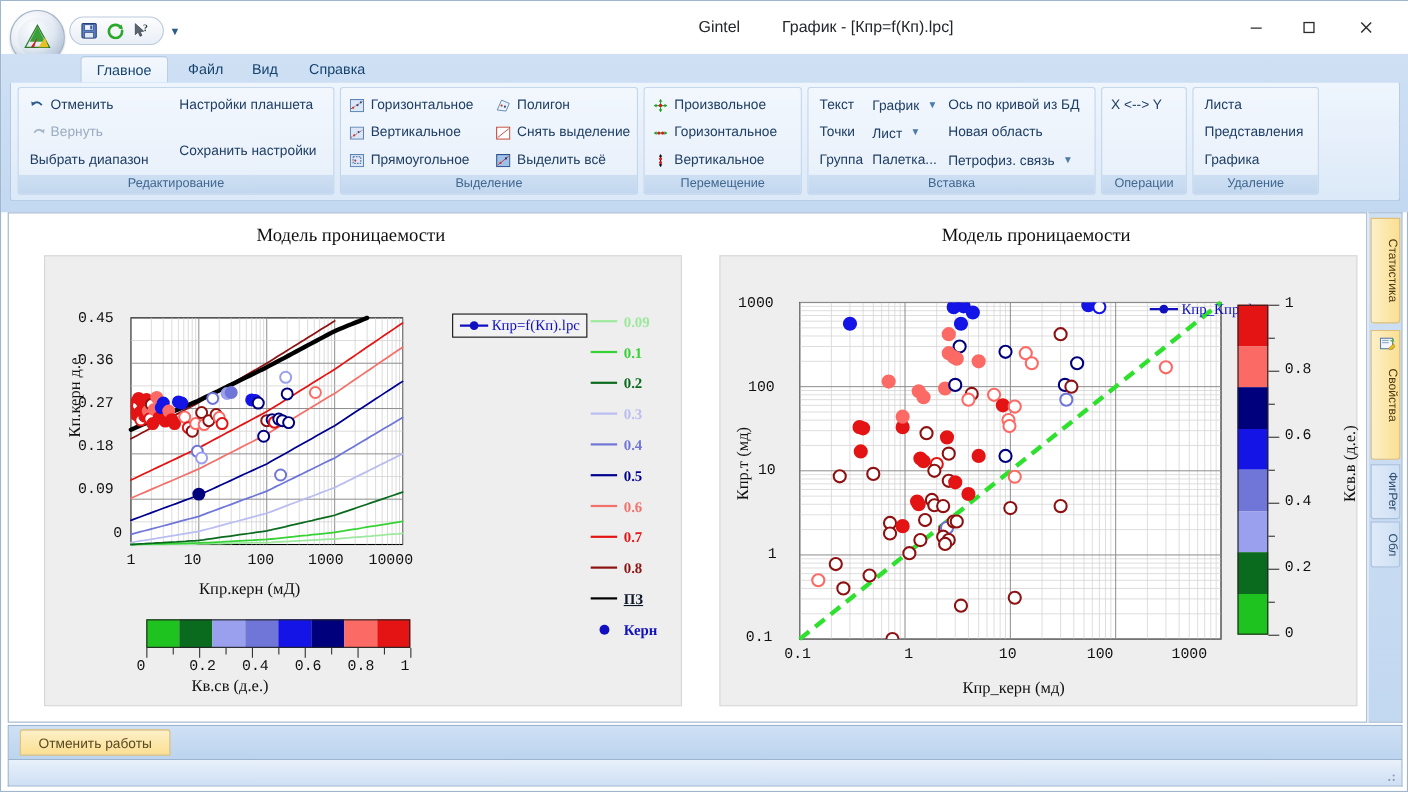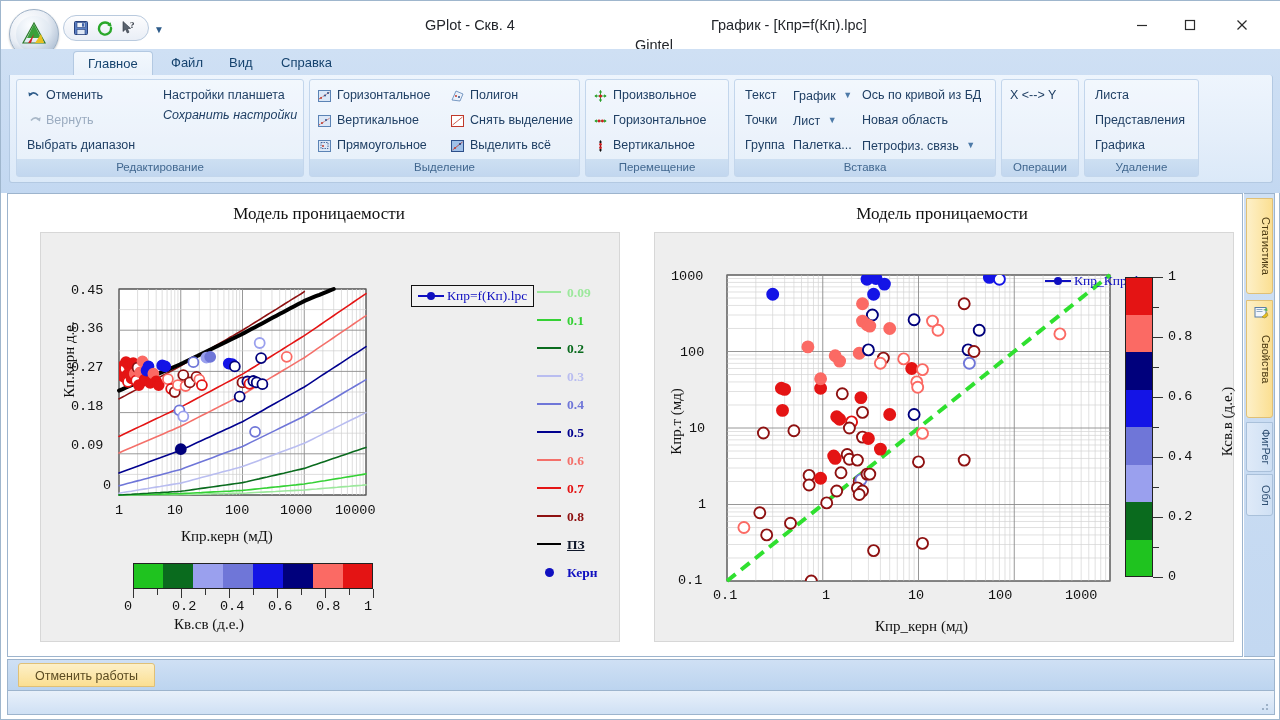--- a/index.html
+++ b/index.html
@@ -45,21 +45,21 @@
   .qat .qi { width:18px; height:18px; display:flex; align-items:center; justify-content:center; cursor:pointer;}
   .qat-more {
     position:absolute; left:152px; top:24px; width:12px; height:12px;
     cursor:pointer; color:#2e5c8a; font-size:10px; line-height:10px; text-align:center;
   }
   .win-title {
     position:absolute; top:0; height:48px; line-height:48px;
     font-size:14.5px; color:#23262b; white-space:nowrap;
   }
   #title-app  { left:424px; }
-  #title-org  { left:634px;margin-top:20px; }
+  #title-org  { left:634px; }
   #title-doc  { left:710px; }
   .wbtn {
     position:absolute; top:0; width:46px; height:48px;
     display:flex; align-items:center; justify-content:center;
     color:#2b2b2b; cursor:pointer;
   }
   #w-min { right:116px; } #w-max { right:68px; } #w-close { right:16px; }
 
   
   .ribbon-wrap {
@@ -233,21 +233,20 @@
       </span>
       <span class="qi">
         <svg width="16" height="16" viewBox="0 0 16 16">
           <polygon points="2,1.5 2,11.5 4.6,9.2 6.3,13 8,12.2 6.4,8.6 9.6,8.4" fill="#5b6470" stroke="#2c333c" stroke-width=".6"></polygon>
           <text x="9" y="8" font-family="Liberation Serif, serif" font-size="9" font-weight="bold" fill="#2c333c">?</text>
         </svg>
       </span>
     </div>
     <div class="qat-more">▼</div>
 
-    <div class="win-title" id="title-app">GPlot - Скв. 4</div>
     <div class="win-title" id="title-org">Gintel</div>
     <div class="win-title" id="title-doc">График - [Кпр=f(Кп).lpc]</div>
 
     <div class="wbtn" id="w-min">
       <svg width="14" height="14" viewBox="0 0 14 14">
           <line x1="2" y1="7.5" x2="12" y2="7.5" stroke="#2b2b2b" stroke-width="1.2"></line>
         </svg>
     </div>
     <div class="wbtn" id="w-max">
       <svg width="14" height="14" viewBox="0 0 14 14">
@@ -290,21 +289,21 @@
         <div class="gitem disabled" style="left:8px; top:31px;text-align:right;">
           <span class="gicon">
             <svg width="13" height="12" viewBox="0 0 13 12">
                 <path d="M10 4.5 Q6 1 2 5.5" fill="none" stroke="#a9b8c8" stroke-width="1.6"></path>
                 <polygon points="11.6,2.2 7.4,4.2 11,6.4" fill="#a9b8c8"></polygon>
               </svg>
           </span><span>Вернуть</span>
         </div>
         <div class="gitem" style="left:8px; top:56px;">Выбрать диапазон</div>
         <div class="gitem" style="left:144px; top:6px;">Настройки планшета</div>
-        <div class="gitem" style="left:144px; top:26px;font-style:italic;">Сохранить настройки</div>
+        <div class="gitem" style="left:144px; top:48px;">Сохранить настройки</div>
         <div class="group-title">Редактирование</div>
       </div>
 
       <div class="group" id="grp-select">
         <div class="gitem" style="left:6px; top:6px;">
           <span class="gicon">
             <svg width="13" height="12" viewBox="0 0 13 12">
                 <rect x="0.5" y="0.5" width="12" height="11" fill="#dbe7f7" stroke="#5b83b5"></rect>
                 <line x1="1" y1="9" x2="12" y2="2" stroke="#c0392b" stroke-width=".8" stroke-dasharray="1.5 1"></line>
                 <circle cx="3" cy="8" r="1" fill="#c0392b"></circle>

